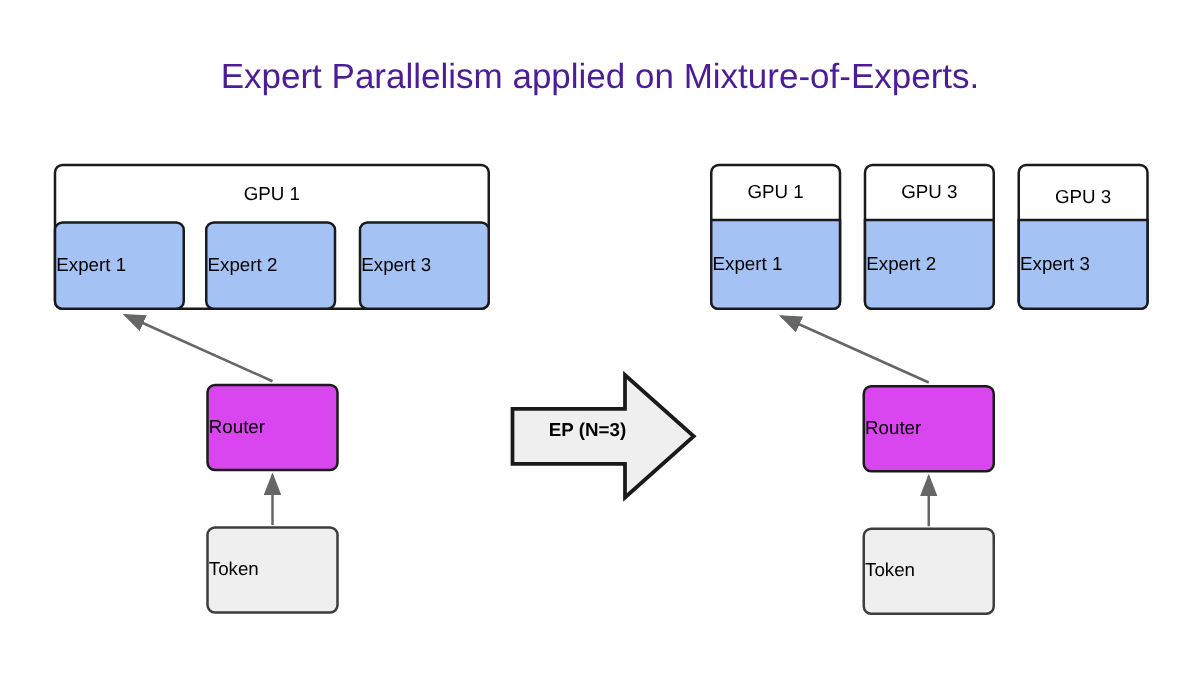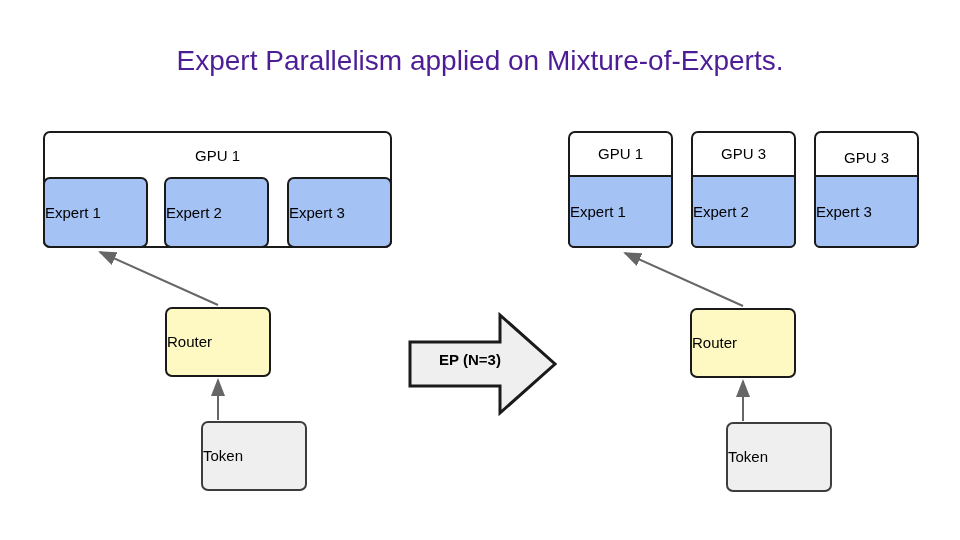--- a/index.html
+++ b/index.html
@@ -74,37 +74,36 @@
     border-radius: 7px;
   }
 
   .expert-flush {
     background: #a4c2f4;
     border: 2px solid #1a1a1a;
     border-radius: 0 0 6px 6px;
   }
 
   .router {
-    background: #fef9c3;
+    background: #d946ef;
     border: 2px solid #1a1a1a;
     border-radius: 7px;
   }
 
   .token {
     background: #efefef;
     border: 2px solid #3d3d3d;
     border-radius: 7px;
-    margin-left: 36px;
   }
 
   
   .ep-arrow-wrap {
     position: absolute;
     left: 408px;
-    top: 311px;
+    top: 296px;
     width: 150px;
     height: 106px;
   }
   .ep-label {
     position: absolute;
     left: 20px;
     top: 40px;
     width: 84px;
     text-align: center;
     font-size: 15px;

